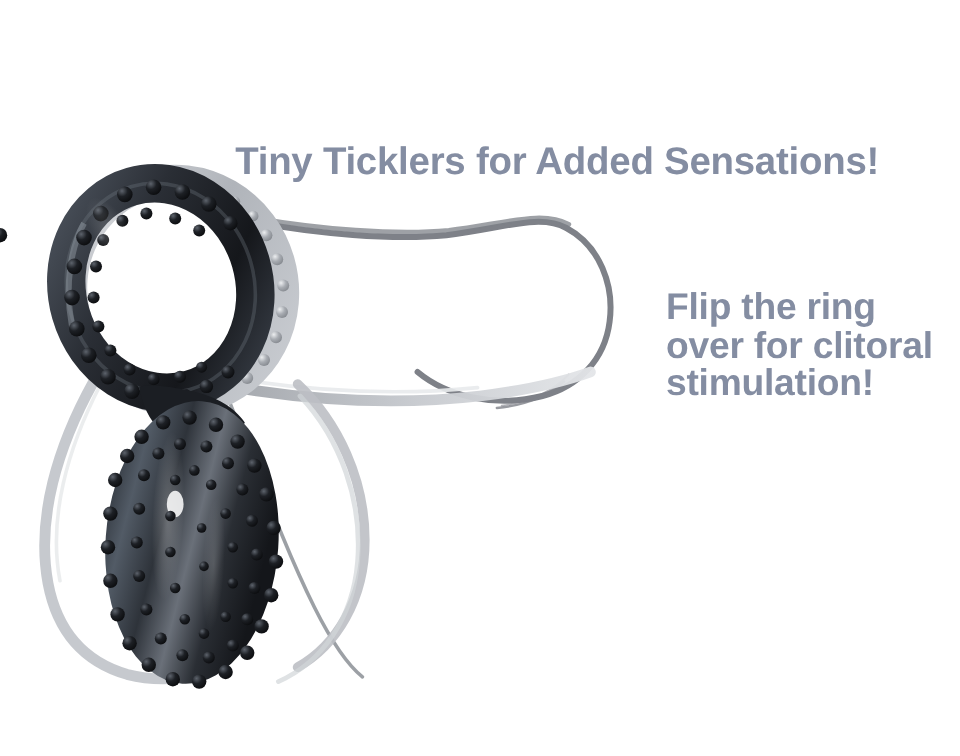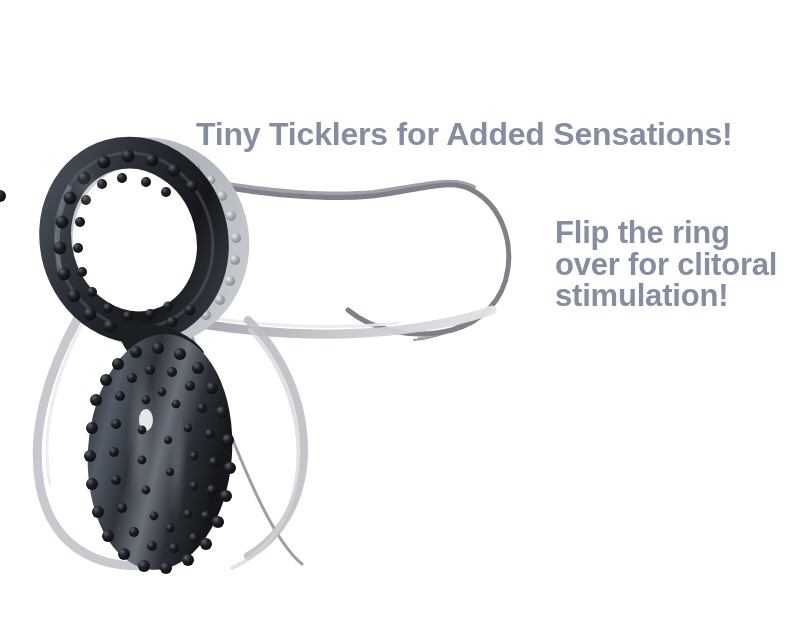--- a/index.html
+++ b/index.html
@@ -10,21 +10,21 @@
   }
   .callout{
     position:absolute;
     color:#848da2;
     font-weight:bold;
     letter-spacing:-0.2px;
     line-height:1.02;
     white-space:pre-line;
   }
   #headline{ left:196px; top:118px; font-size:32px; }
-  #right-callout{ left:555px; top:217px; font-size:31px; }
+  #right-callout{ left:555px; top:240px; font-size:31px; }
   #bottom-callout{ left:314px; top:394px; font-size:31px; text-align:center; }
   #product-art{ position:absolute; left:0; top:0; }
 </style>
 </head>
 <body>
 
 <div id="stage">
 
   <svg id="product-art" width="800" height="630" viewBox="0 0 800 630">
     <defs>

